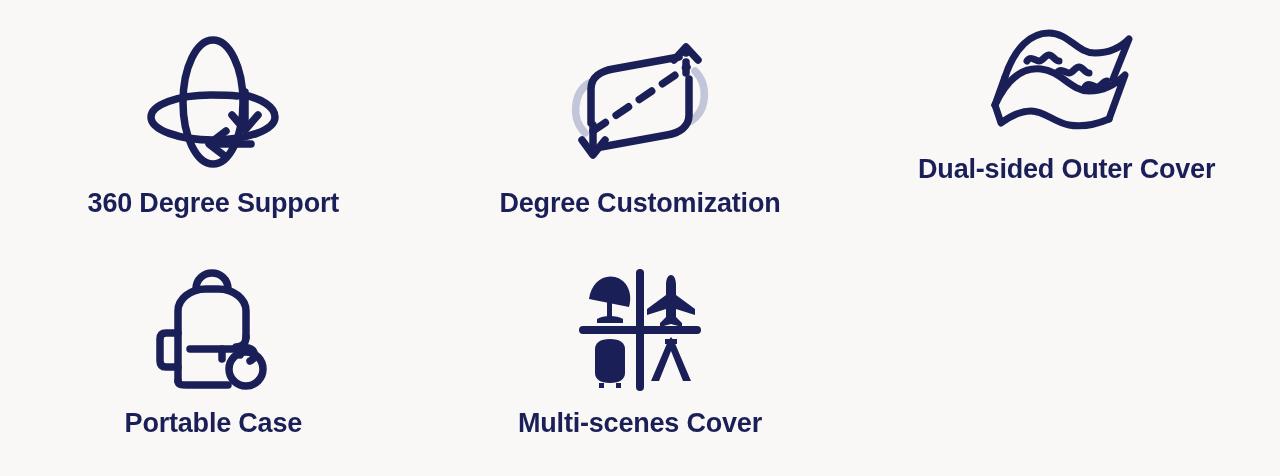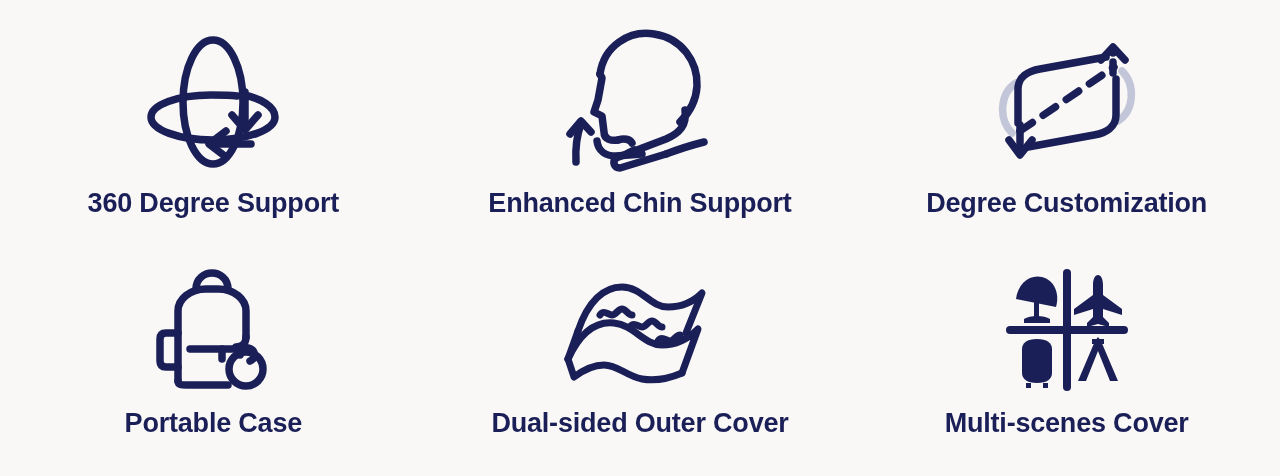--- a/index.html
+++ b/index.html
@@ -76,44 +76,20 @@
                  C86 73 96 73 104 74"></path>
         <path d="M112 70 L112 106"></path>
         <path d="M99 93 L112 108 L125 93"></path>
         <path d="M118 122 L78 122"></path>
         <path d="M93 109 L76 122 L93 135"></path>
       </svg>
     </div>
     <div class="feature-label">360 Degree Support</div>
   </div>
 
-  <div class="feature-cell row-1">
-    <div class="icon-wrap">
-      <svg width="172" height="160" viewBox="0 0 172 160" fill="none" stroke="#1b1f57" stroke-width="7.5" stroke-linecap="round" stroke-linejoin="round">
-
-        <path d="M46 52 C50 24 75 8 100 12 C128 16 144 40 143 64
-                 C142 82 133 93 126 100"></path>
-        <path d="M46 52 L48 56 L44 78 L40 90 L48 94 L50 110
-                 C50 118 58 119 64 118"></path>
-        <path d="M64 118 C70 116 76 117 78 121"></path>
-
-        <path d="M43 119 C44 129 52 134 62 134 L88 132"></path>
-
-        <path d="M131 88 C133 103 126 111 112 117 L62 136"></path>
-        <path d="M62 136 C58 140 60 146 66 146 L112 132"></path>
-        <path d="M112 132 C128 126 142 122 150 120"></path>
-
-        <path d="M74 131 L80 128"></path>
-
-        <path d="M22 140 C21 122 24 110 27 102"></path>
-        <path d="M16 112 L27 99 L37 110"></path>
-      </svg>
-    </div>
-    <div class="feature-label">Enhanced Chin Support</div>
-  </div>
 
   <div class="feature-cell row-1">
     <div class="icon-wrap">
       <svg width="170" height="150" viewBox="0 0 170 150" fill="none" stroke-width="7.5" stroke-linecap="round" stroke-linejoin="round">
 
         <g stroke="#c3c6d9">
           <path d="M30 106 C16 92 18 66 34 56" fill="none"></path>
           <path d="M140 44 C154 58 152 84 136 94" fill="none"></path>
         </g>
         <g stroke="#1b1f57" fill="none">
@@ -130,63 +106,63 @@
           <path d="M38 98 L38 124"></path>
           <path d="M27 113 L38 128 L50 113"></path>
         </g>
       </svg>
     </div>
     <div class="feature-label">Degree Customization</div>
   </div>
 
   <div class="feature-cell row-2">
     <div class="icon-wrap">
+      <svg width="160" height="118" viewBox="0 0 160 118" fill="none" stroke="#1b1f57" stroke-width="7" stroke-linecap="round" stroke-linejoin="round">
+
+        <path d="M18 60 C28 30 44 16 62 16 C82 16 90 36 108 36
+                 C122 36 134 30 142 22 L126 62"></path>
+        <path d="M18 60 L8 88"></path>
+
+        <path d="M8 88 C20 62 36 50 54 52 C74 54 84 74 102 74
+                 C116 74 128 68 138 58 L122 102"></path>
+        <path d="M122 102 C108 108 94 110 82 108 C66 105 58 94 44 94
+                 C32 94 22 100 14 106 L8 88"></path>
+
+        <path d="M40 44 C44 38 48 44 52 44 C56 44 58 38 62 38
+                 C66 38 68 44 72 44"></path>
+        <path d="M70 56 C74 50 78 56 82 56 C86 56 88 50 92 50
+                 C96 50 98 56 102 56"></path>
+        <path d="M98 70 C102 64 106 70 110 70 C114 70 116 64 120 64"></path>
+      </svg>
+    </div>
+    <div class="feature-label">Dual-sided Outer Cover</div>
+  </div>
+
+  <div class="feature-cell row-2">
+    <div class="icon-wrap">
       <svg width="130" height="126" viewBox="0 0 130 126" fill="none" stroke="#1b1f57" stroke-width="7.5" stroke-linecap="round" stroke-linejoin="round">
 
         <path d="M48 22 C48 12 56 6 64 6 C72 6 80 12 80 22"></path>
 
         <path d="M30 114 L30 44 C30 32 42 22 58 22 L70 22
                  C86 22 98 32 98 44 L98 70"></path>
         <path d="M98 70 C98 76 94 80 88 80"></path>
         <path d="M30 114 C30 118 34 118 38 118 L80 118"></path>
 
         <path d="M30 66 L18 66 C14 66 12 68 12 72 L12 94
                  C12 98 14 100 18 100 L30 100"></path>
 
         <path d="M42 82 L86 82"></path>
         <path d="M74 82 L74 92"></path>
 
         <circle cx="98" cy="102" r="17"></circle>
         <path d="M92 88 C92 82 98 79 103 82 C108 85 107 92 102 94"></path>
       </svg>
     </div>
     <div class="feature-label">Portable Case</div>
-  </div>
-
-  <div class="feature-cell row-2">
-    <div class="icon-wrap">
-      <svg width="160" height="118" viewBox="0 0 160 118" fill="none" stroke="#1b1f57" stroke-width="7" stroke-linecap="round" stroke-linejoin="round">
-
-        <path d="M18 60 C28 30 44 16 62 16 C82 16 90 36 108 36
-                 C122 36 134 30 142 22 L126 62"></path>
-        <path d="M18 60 L8 88"></path>
-
-        <path d="M8 88 C20 62 36 50 54 52 C74 54 84 74 102 74
-                 C116 74 128 68 138 58 L122 102"></path>
-        <path d="M122 102 C108 108 94 110 82 108 C66 105 58 94 44 94
-                 C32 94 22 100 14 106 L8 88"></path>
-
-        <path d="M40 44 C44 38 48 44 52 44 C56 44 58 38 62 38
-                 C66 38 68 44 72 44"></path>
-        <path d="M70 56 C74 50 78 56 82 56 C86 56 88 50 92 50
-                 C96 50 98 56 102 56"></path>
-        <path d="M98 70 C102 64 106 70 110 70 C114 70 116 64 120 64"></path>
-      </svg>
-    </div>
-    <div class="feature-label">Dual-sided Outer Cover</div>
   </div>
 
   <div class="feature-cell row-2">
     <div class="icon-wrap">
       <svg width="122" height="122" viewBox="0 0 122 122" fill="none">
 
         <g stroke="#1b1f57" stroke-width="8" stroke-linecap="round">
           <path d="M61 4 L61 118"></path>
           <path d="M4 61 L118 61"></path>
         </g>

